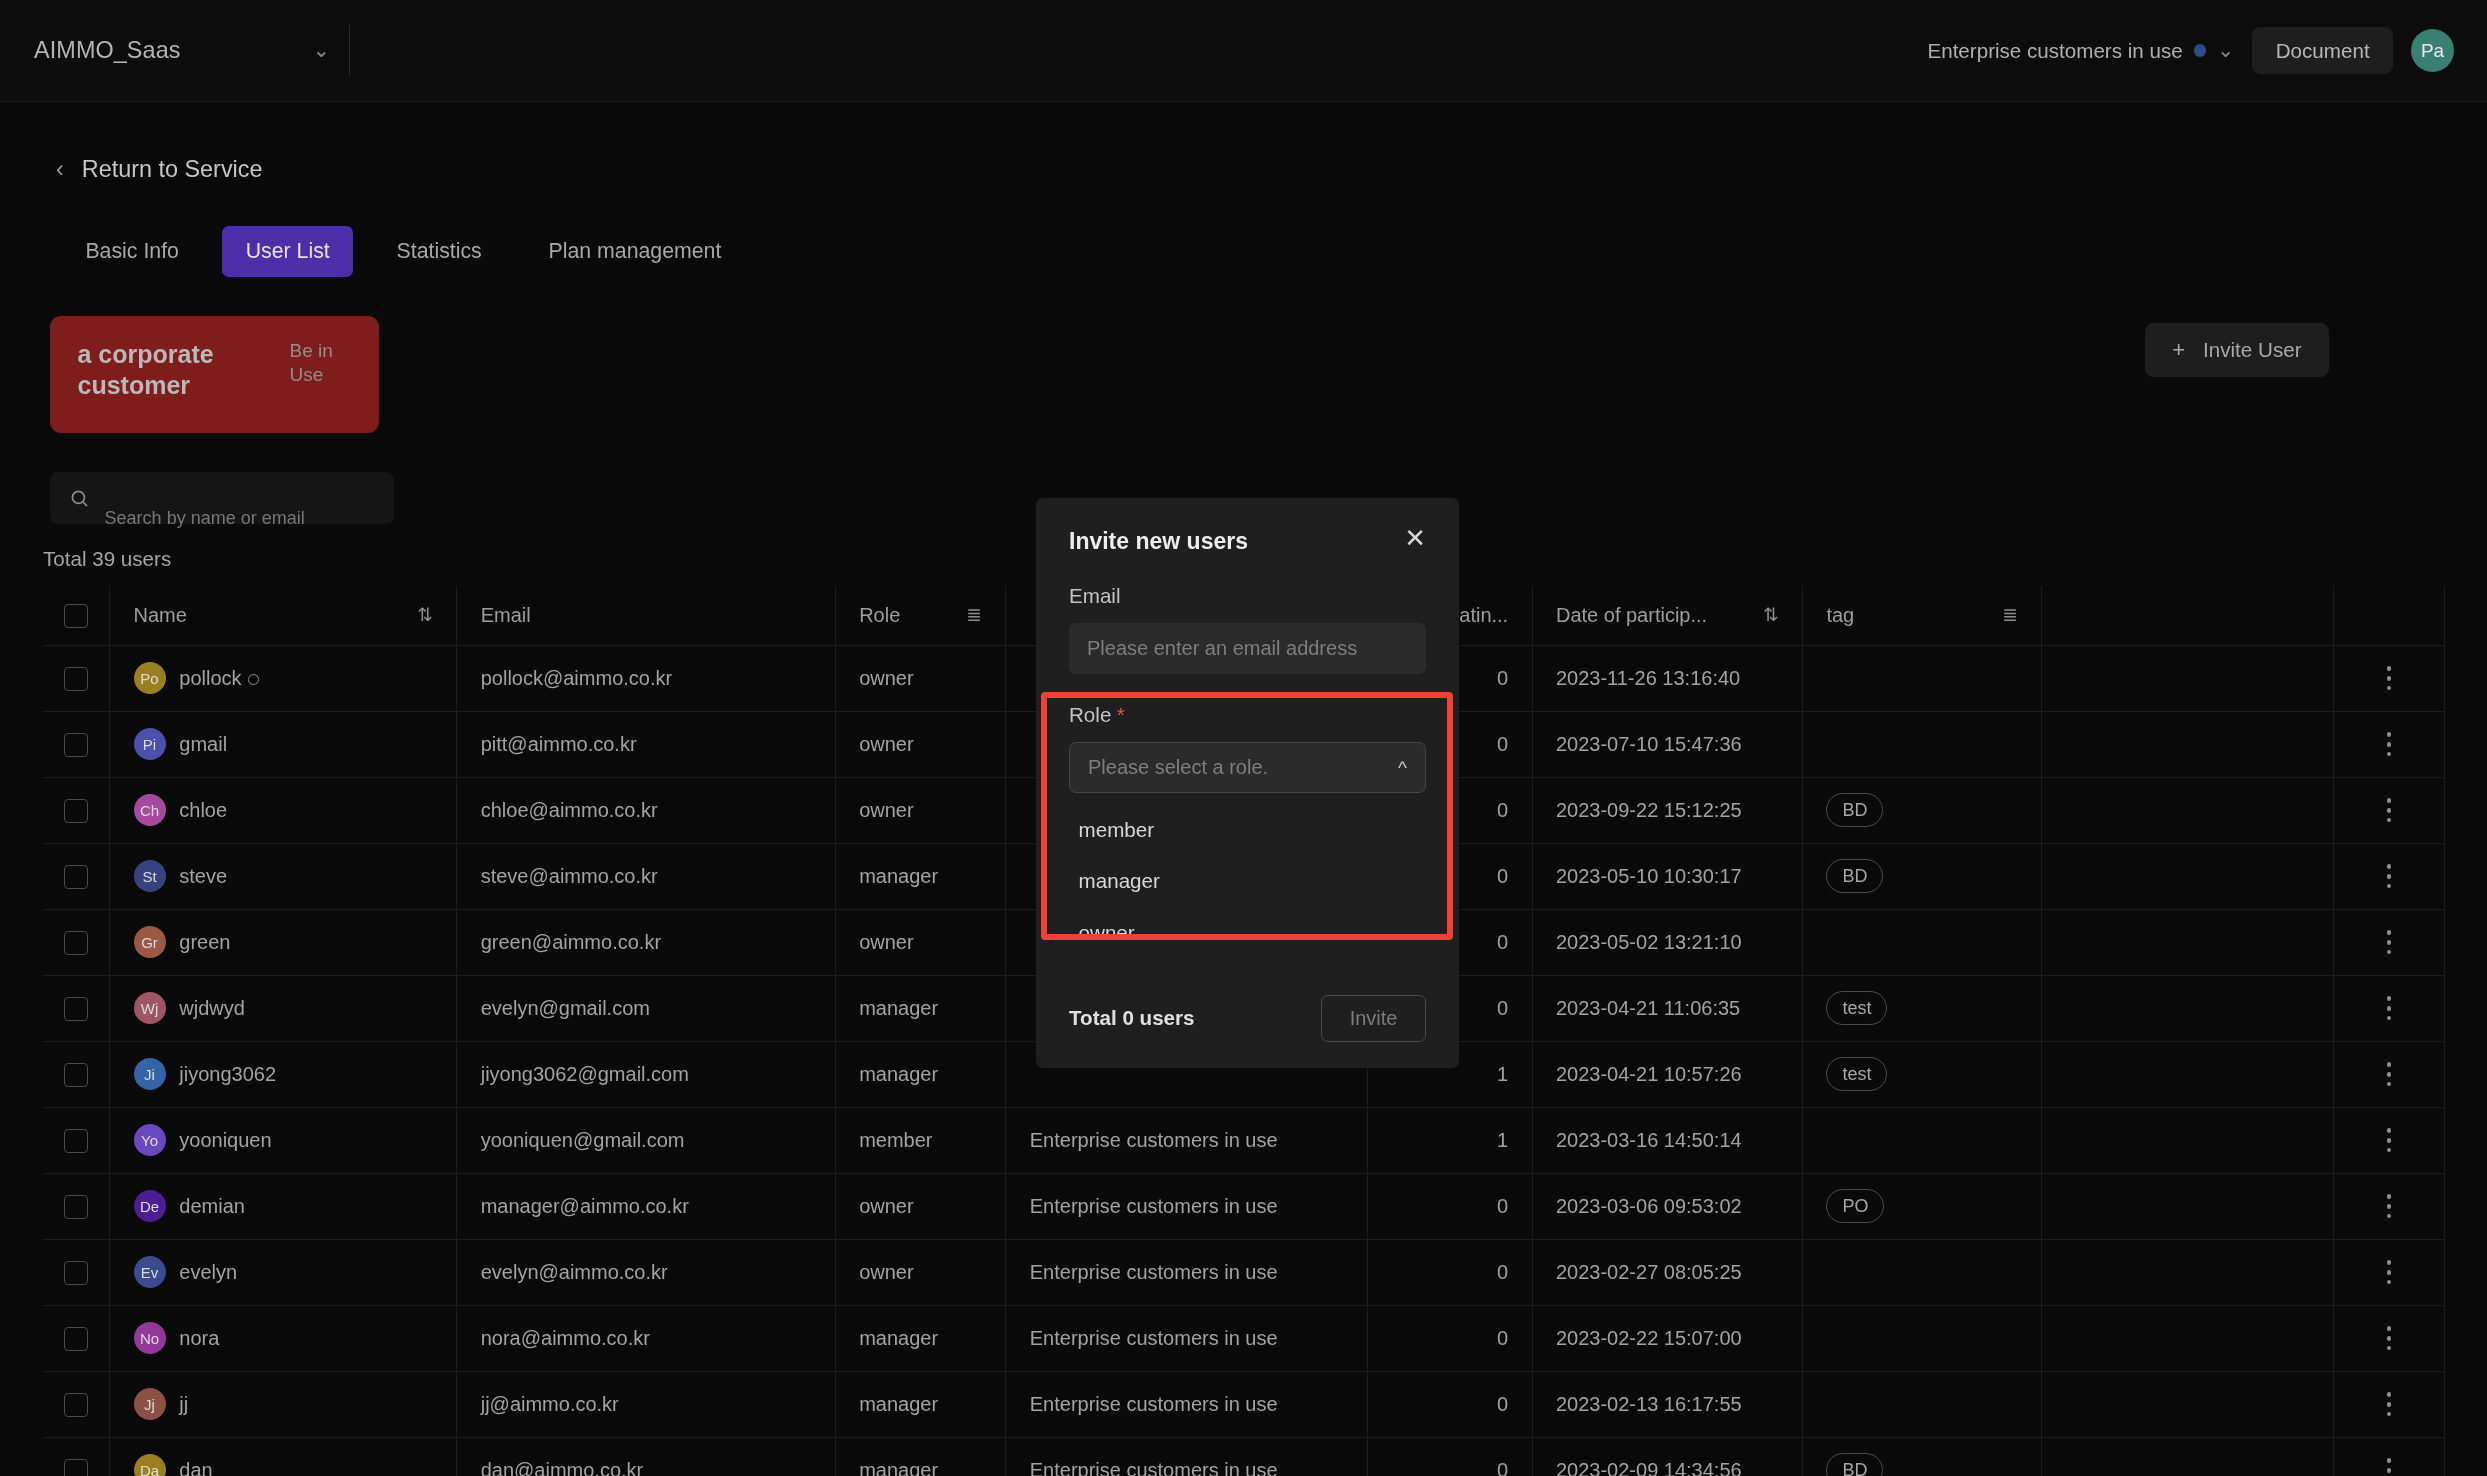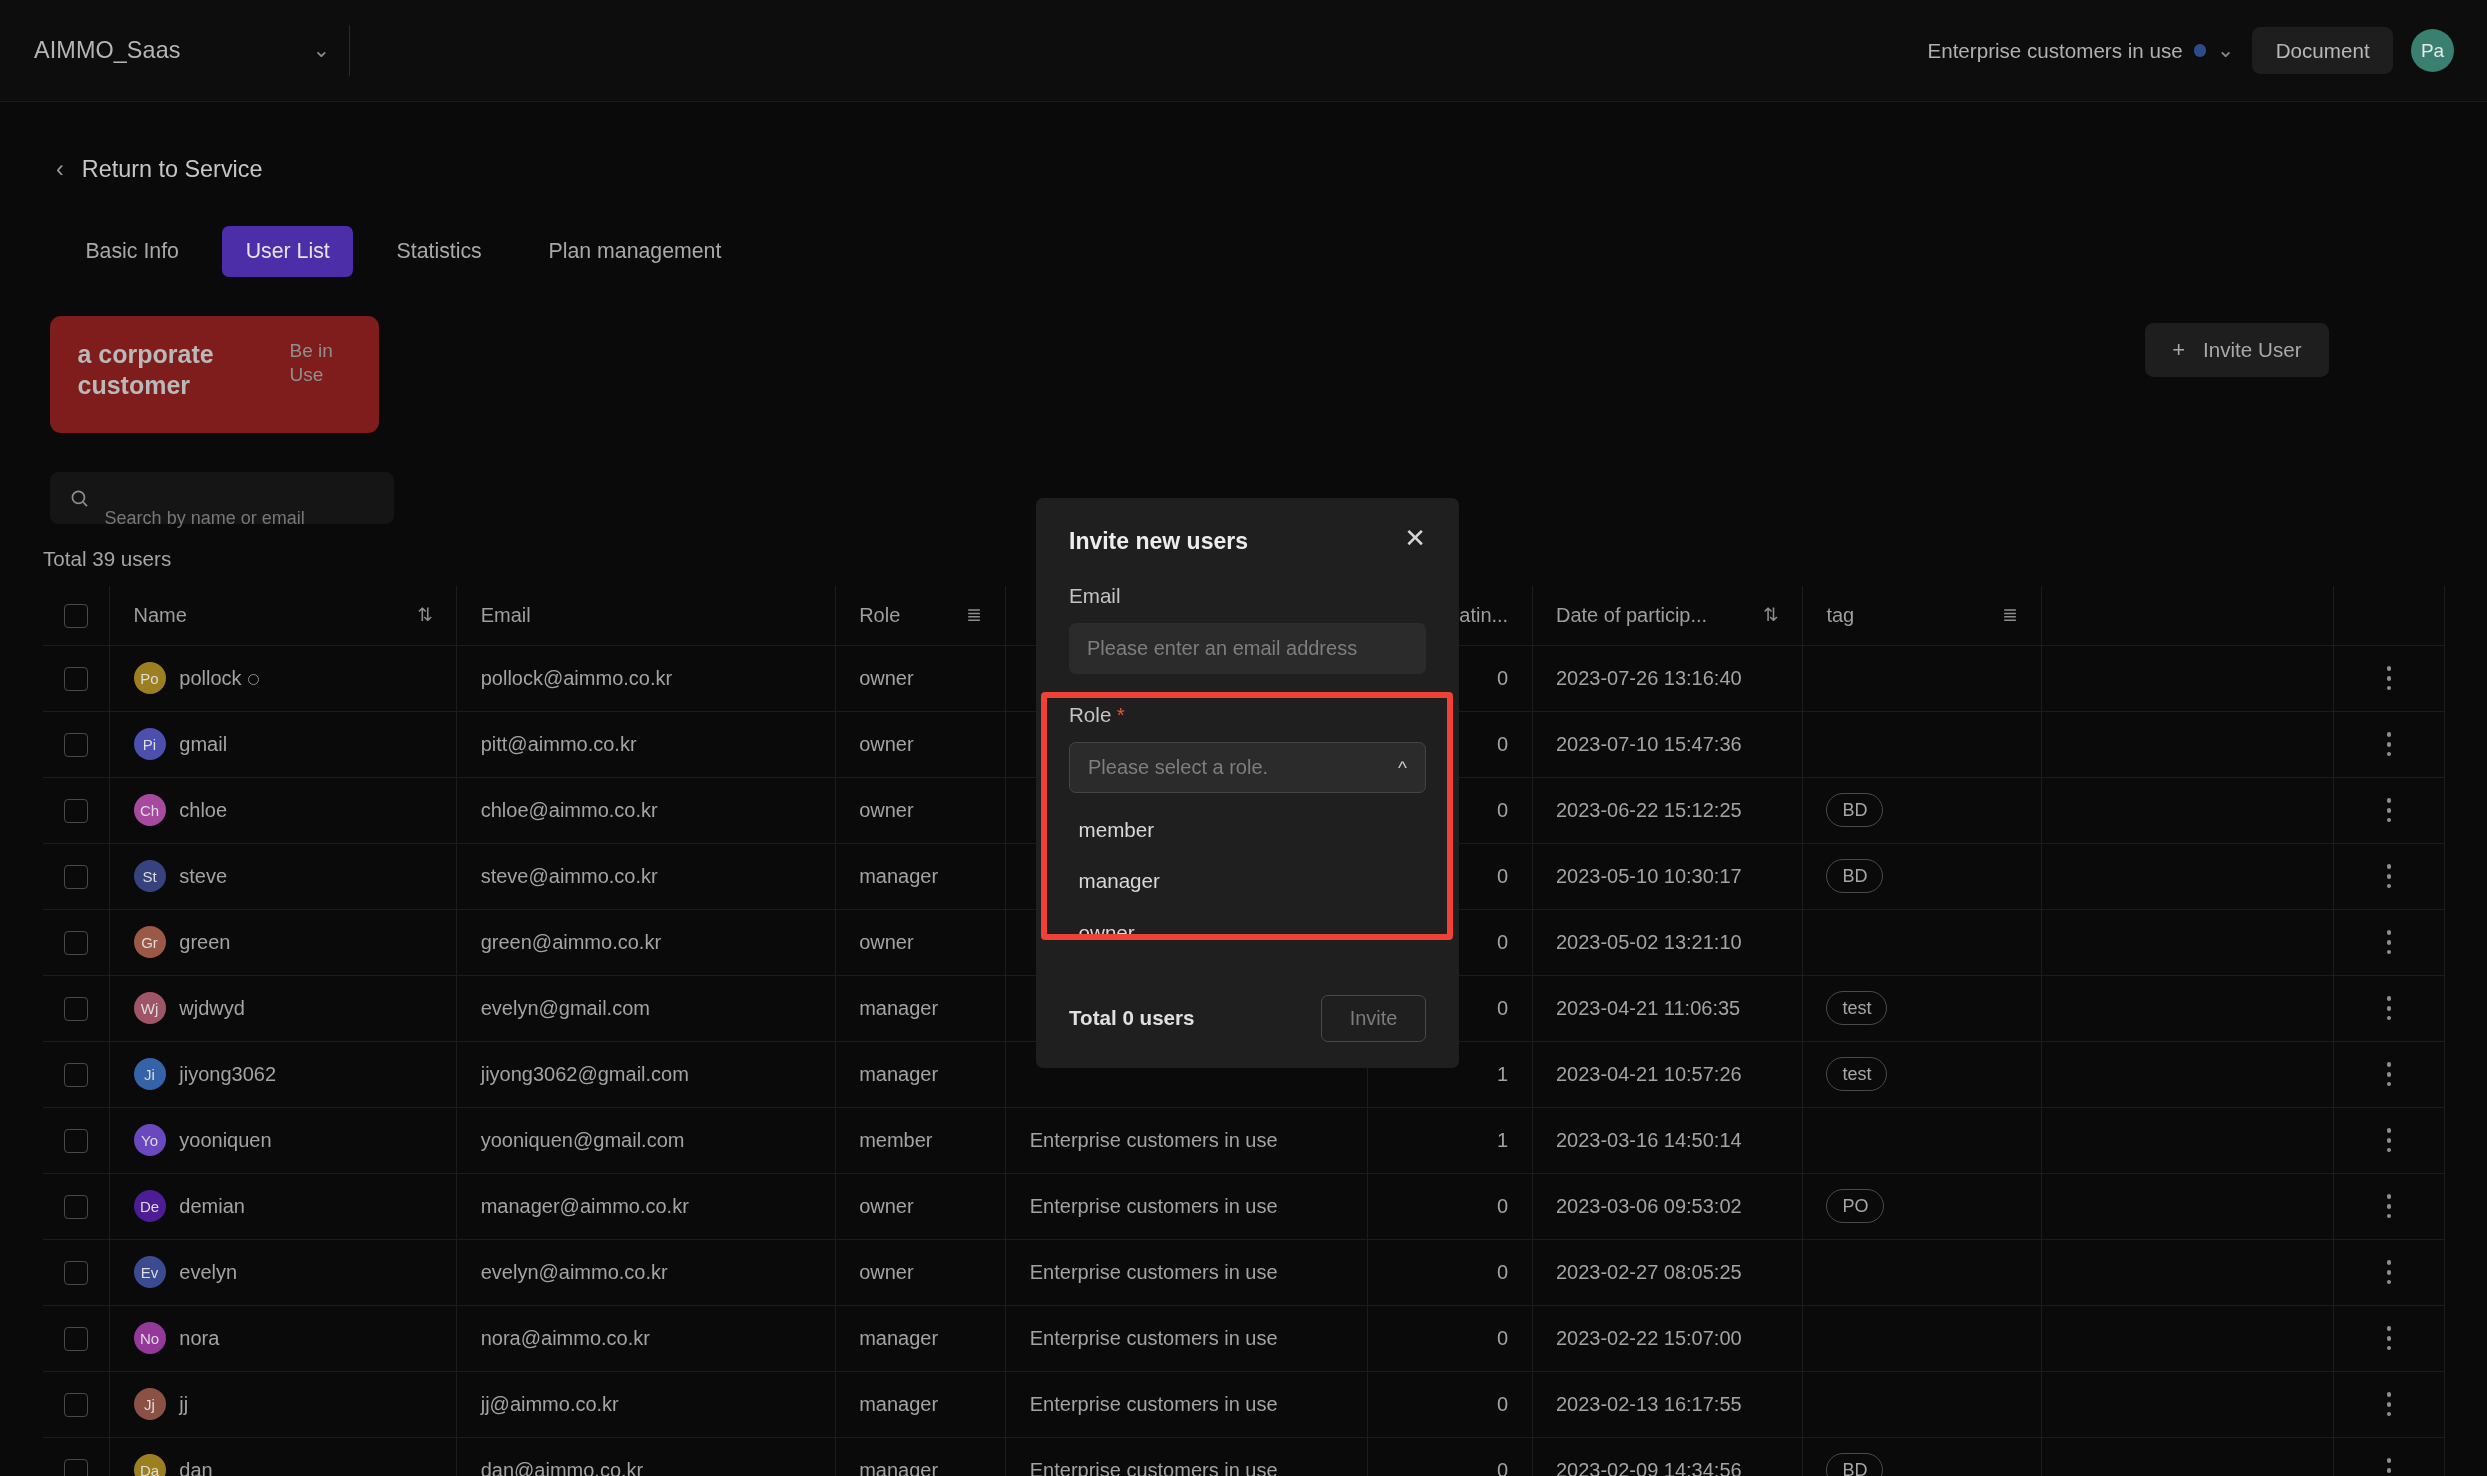--- a/index.html
+++ b/index.html
@@ -285,21 +285,21 @@
           <td class="c-name">
             <div class="name-cell">
               <span class="avatar" style="background:#9c7f20">Po</span>
               <span>pollock<span class="ring"></span></span>
             </div>
           </td>
           <td class="c-email">pollock@aimmo.co.kr</td>
           <td class="c-role">owner</td>
           <td class="c-plan"></td>
           <td class="c-part">0</td>
-          <td class="c-date">2023-07-26 13:16:40</td>
+          <td class="c-date">2023-11-26 13:16:40</td>
           <td class="c-tag"></td>
           <td class="c-blank"></td>
           <td class="c-more">
             <span class="kebab">
               <i></i>
               <i></i>
               <i></i>
             </span>
           </td>
         </tr>
@@ -331,21 +331,21 @@
           <td class="c-name">
             <div class="name-cell">
               <span class="avatar" style="background:#a64aa0">Ch</span>
               <span>chloe</span>
             </div>
           </td>
           <td class="c-email">chloe@aimmo.co.kr</td>
           <td class="c-role">owner</td>
           <td class="c-plan"></td>
           <td class="c-part">0</td>
-          <td class="c-date">2023-06-22 15:12:25</td>
+          <td class="c-date">2023-09-22 15:12:25</td>
           <td class="c-tag"><span class="tag-pill">BD</span></td>
           <td class="c-blank"></td>
           <td class="c-more">
             <span class="kebab">
               <i></i>
               <i></i>
               <i></i>
             </span>
           </td>
         </tr>

